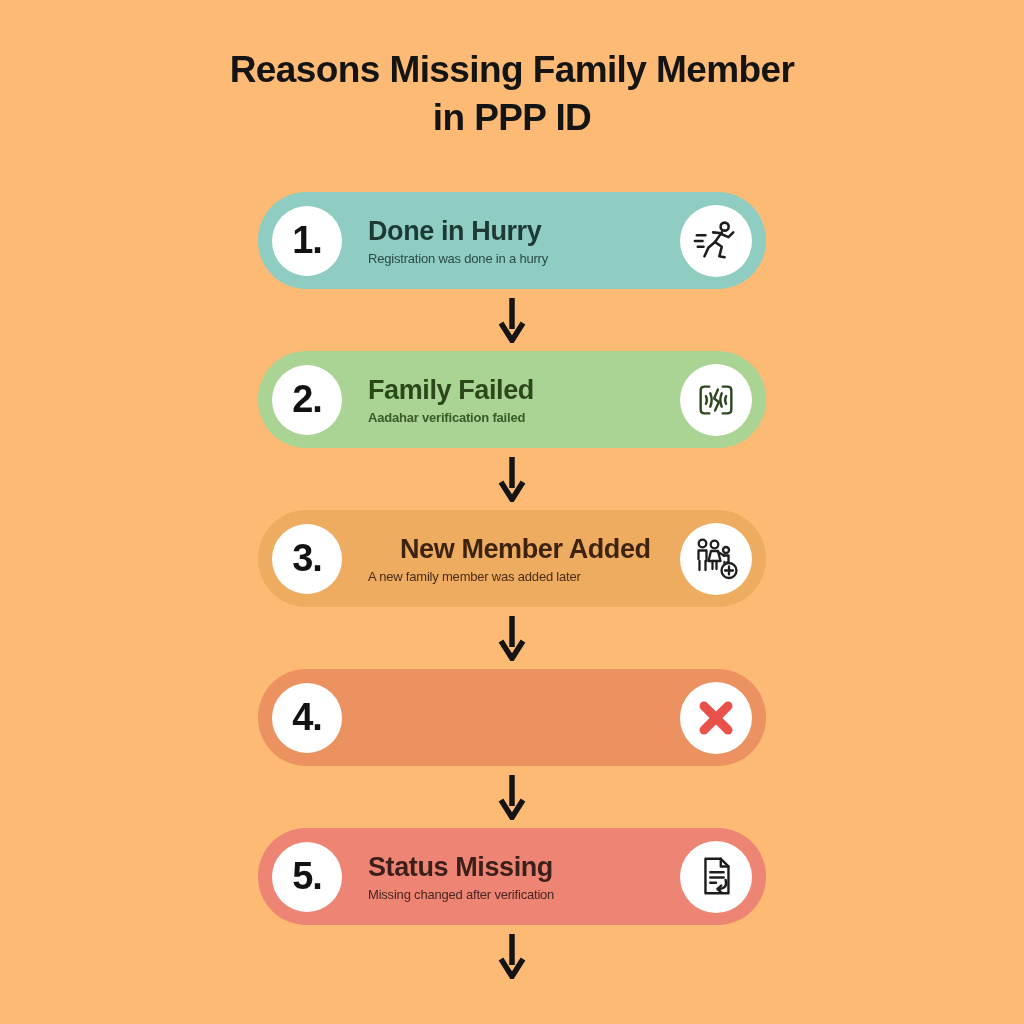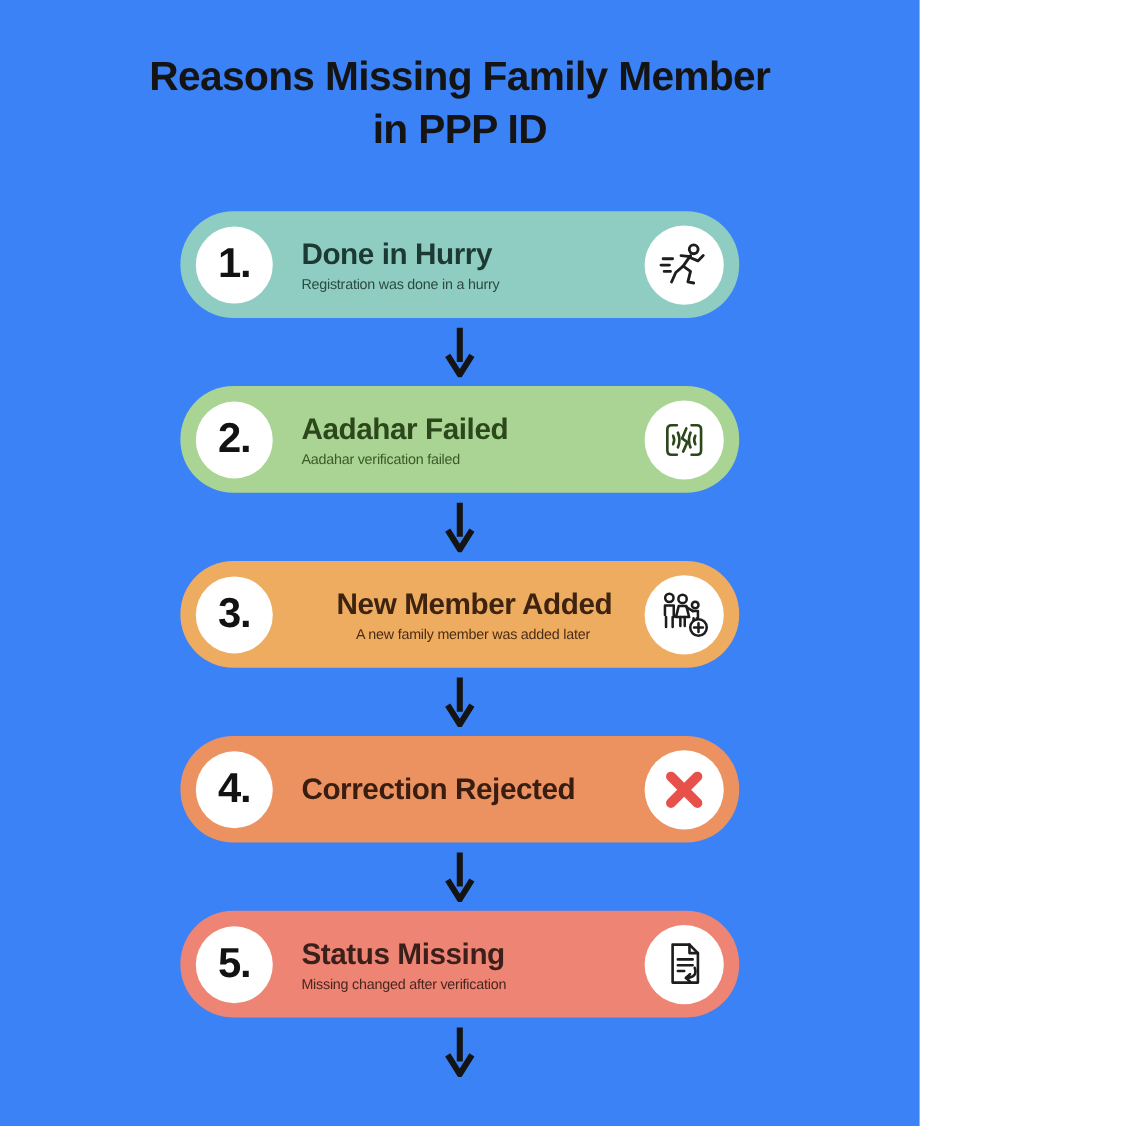--- a/index.html
+++ b/index.html
@@ -1,20 +1,20 @@
 <!DOCTYPE html>
 <html><head>
 <meta charset="utf-8">
 <style>
   * { margin: 0; padding: 0; box-sizing: border-box; }
   html, body { background: #ffffff; }
   .page {
-    width: 836px;
+    width: 1024px;
     height: 1024px;
-    background: #3b82f6;
+    background: #fdba74;
     font-family: "Liberation Sans", sans-serif;
     overflow: hidden;
   }
   .main-title {
     padding-top: 46px;
     text-align: center;
     font-size: 37px;
     font-weight: bold;
     line-height: 1.3;
     color: #141414;
@@ -118,22 +118,22 @@
   <div class="flow-arrow" style="color: rgb(20, 20, 20);">
     <svg width="36" height="46" viewBox="0 0 36 46" fill="none" stroke="currentColor" stroke-width="5.5" stroke-linecap="butt" stroke-linejoin="miter">
       <path d="M18 1 V32"></path>
       <path d="M7 26 L18 43.5 L29 26" fill="none"></path>
     </svg>
   </div>
 
   <div class="card" style="background: rgb(169, 212, 147);">
     <div class="num-circle">2.</div>
     <div class="card-text">
-      <div class="card-title" style="color: rgb(44, 72, 27);">Aadahar Failed</div>
-      <div class="card-subtitle" style="color: rgb(58, 90, 38);">Aadahar verification failed</div>
+      <div class="card-title" style="color: rgb(44, 72, 27);">Family Failed</div>
+      <div class="card-subtitle" style="color: rgb(58, 90, 38); font-weight: bold;">Aadahar verification failed</div>
     </div>
     <div class="icon-circle" style="color: rgb(44, 72, 27);">
           <svg width="46" height="46" viewBox="0 0 48 48" fill="none" stroke="currentColor" stroke-width="2.5" stroke-linecap="round" stroke-linejoin="round">
             <path d="M17 10 H12 Q8 10 8 14 V34 Q8 38 12 38 H17"></path>
             <path d="M31 10 H36 Q40 10 40 14 V34 Q40 38 36 38 H31"></path>
             <path d="M13.5 20 Q15.5 24 13.5 28"></path>
             <path d="M18 17 Q21 24 18 31"></path>
             <path d="M34.5 20 Q32.5 24 34.5 28"></path>
             <path d="M30 17 Q27 24 30 31"></path>
             <path d="M26 13 L22 22.5 L27 26 L23 35"></path>
@@ -145,21 +145,21 @@
     <svg width="36" height="46" viewBox="0 0 36 46" fill="none" stroke="currentColor" stroke-width="5.5" stroke-linecap="butt" stroke-linejoin="miter">
       <path d="M18 1 V32"></path>
       <path d="M7 26 L18 43.5 L29 26" fill="none"></path>
     </svg>
   </div>
 
   <div class="card" style="background: rgb(238, 172, 97);">
     <div class="num-circle">3.</div>
     <div class="card-text">
       <div class="card-title" style="color: rgb(62, 36, 16); margin-left: 32px;">New Member Added</div>
-      <div class="card-subtitle" style="color: rgb(74, 44, 21); text-align: center;">A new family member was added later</div>
+      <div class="card-subtitle" style="color: rgb(74, 44, 21);">A new family member was added later</div>
     </div>
     <div class="icon-circle" style="color: rgb(29, 29, 29);">
           <svg width="48" height="48" viewBox="0 0 48 48" fill="none" stroke="currentColor" stroke-width="2.3" stroke-linecap="round" stroke-linejoin="round">
             <circle cx="10.5" cy="8.5" r="3.8"></circle>
             <path d="M6.5 15.5 H14.5 V26 M7.5 26 V35 M13.5 26 V35 M6.5 15.5 V24"></path>
             <circle cx="22.5" cy="9.5" r="3.8"></circle>
             <path d="M19 16 H26 L28.5 26 H16.5 Z"></path>
             <path d="M20.5 26 V34 M24.5 26 V34"></path>
             <path d="M26 17 L32 20.5"></path>
             <circle cx="34" cy="15" r="3"></circle>
@@ -173,21 +173,20 @@
   <div class="flow-arrow" style="color: rgb(20, 20, 20);">
     <svg width="36" height="46" viewBox="0 0 36 46" fill="none" stroke="currentColor" stroke-width="5.5" stroke-linecap="butt" stroke-linejoin="miter">
       <path d="M18 1 V32"></path>
       <path d="M7 26 L18 43.5 L29 26" fill="none"></path>
     </svg>
   </div>
 
   <div class="card" style="background: rgb(236, 146, 97);">
     <div class="num-circle">4.</div>
     <div class="card-text">
-      <div class="card-title" style="color: rgb(56, 29, 16);">Correction Rejected</div>
     </div>
     <div class="icon-circle" style="color: rgb(232, 81, 74);">
           <svg width="48" height="48" viewBox="0 0 48 48" fill="none" stroke="currentColor" stroke-width="9" stroke-linecap="round">
             <path d="M12 12 L36 36"></path>
             <path d="M36 12 L12 36"></path>
           </svg>
         </div>
   </div>
 
   <div class="flow-arrow" style="color: rgb(20, 20, 20);">

